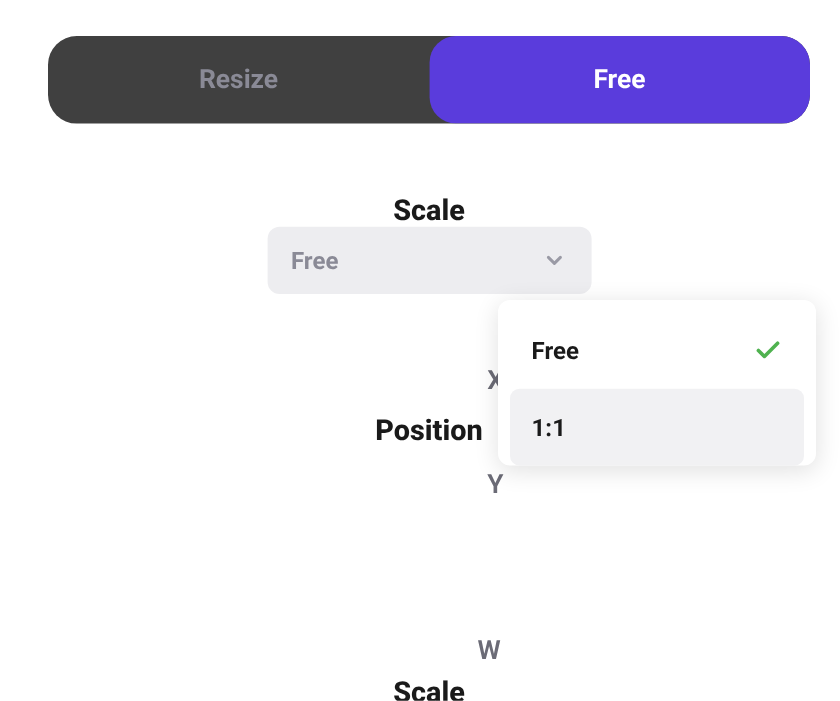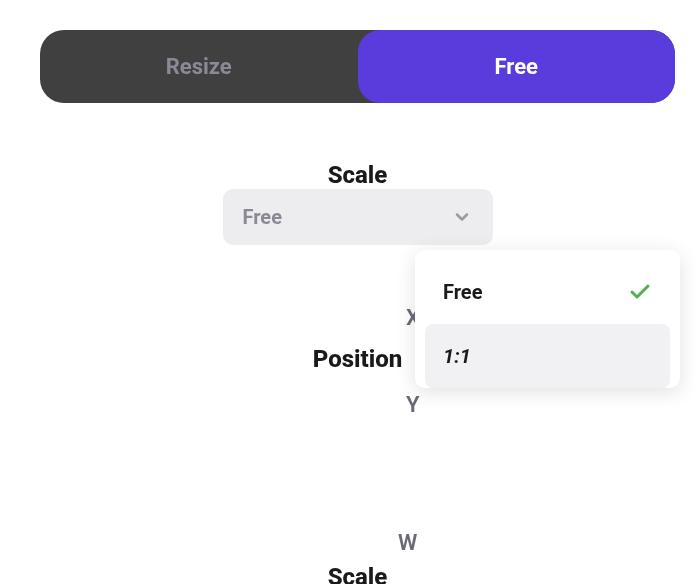--- a/index.html
+++ b/index.html
@@ -91,21 +91,20 @@
       font-weight: 700;
       color: #1a1a1a;
       border-radius: 8px;
       display: flex;
       align-items: center;
       justify-content: space-between;
       cursor: pointer;
     }
     .dd-item.hover {
       background: #f1f1f3;
-      font-style: italic;
     }
     .check {
       width: 24px;
       height: 24px;
     }
     .check svg { stroke: #4fb24f; }
     .partial-x {
       position: absolute;
       top: 305px;
       left: 406px;

